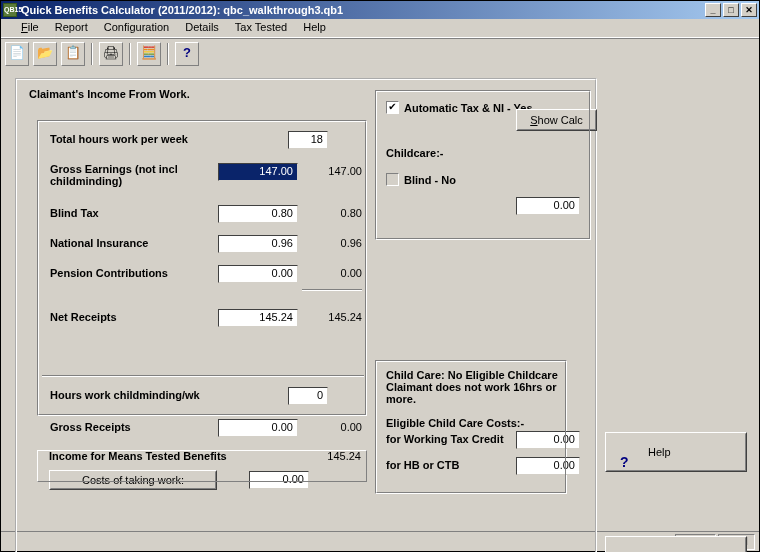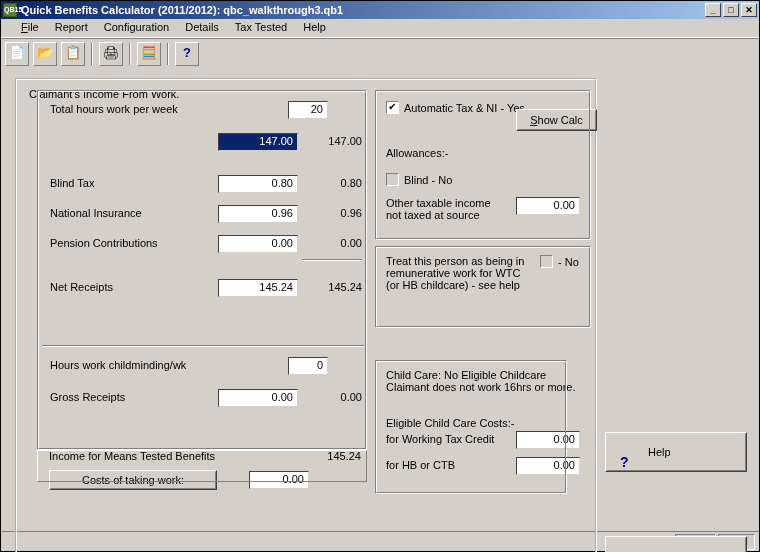--- a/index.html
+++ b/index.html
@@ -128,20 +128,21 @@
     inset: 0;
     border: 1px solid #fff;
     border-right-color: #808080;
     border-bottom-color: #808080;
     pointer-events: none;
   }
   .label {
     position: absolute;
     font-size: 11px;
     color: #000;
+    font-weight: bold;
   }
   .inputsunk {
     position: absolute;
     height: 18px;
     background: #fff;
     border: 1px solid;
     border-color: #808080 #fff #fff #808080;
     text-align: right;
     padding: 1px 4px;
     font-size: 11px;
@@ -265,25 +266,26 @@
     <div class="sep"></div>
     <div class="tbtn" style="color:#000080;font-weight:bold">?</div>
   </div>
 
   <div class="client">
 
     <div class="mainpanel">
 
       <div class="label" style="left:12px;top:8px">Claimant's Income From Work.</div>
 
-      <div class="groupbox" style="left:20px;top:10px;width:330px;height:360px">
+      <div class="groupbox" style="left:20px;top:40px;width:330px;height:296px">
 
         <div class="label" style="left:12px;top:12px">Total hours work per week</div>
-        <div class="inputsunk" style="left:250px;top:10px;width:40px">20</div>
-
+        <div class="inputsunk" style="left:250px;top:10px;width:40px">18</div>
+
+        <div class="label" style="left:12px;top:42px;width:160px">Gross Earnings    (not incl childminding)</div>
         <div class="inputsunk selected" style="left:180px;top:42px;width:80px">147.00</div>
         <div class="readout" style="left:290px;top:44px;width:34px">147.00</div>
 
         <div class="label" style="left:12px;top:86px">Blind Tax</div>
         <div class="inputsunk" style="left:180px;top:84px;width:80px">0.80</div>
         <div class="readout" style="left:290px;top:86px;width:34px">0.80</div>
 
         <div class="label" style="left:12px;top:116px">National Insurance</div>
         <div class="inputsunk" style="left:180px;top:114px;width:80px">0.96</div>
         <div class="readout" style="left:290px;top:116px;width:34px">0.96</div>
@@ -313,32 +315,26 @@
         <div class="label" style="left:12px;top:0px">Income for Means Tested Benefits</div>
         <div class="readout" style="left:290px;top:0px;width:34px">145.24</div>
         <div class="btn" style="left:12px;top:20px;width:168px;height:20px;line-height:14px">Costs of taking work:</div>
         <div class="inputsunk" style="left:212px;top:21px;width:60px">0.00</div>
       </div>
 
       <div class="groupbox" style="left:358px;top:10px;width:216px;height:150px">
         <div class="checkbox" style="left:10px;top:10px">✔</div>
         <div class="label" style="left:28px;top:11px">Automatic Tax &amp; NI  - Yes</div>
         <div class="btn" style="left:140px;top:18px;width:81px;height:22px;line-height:16px"><u>S</u>how Calc</div>
-        <div class="label" style="left:10px;top:56px">Allowances:-</div>
+        <div class="label" style="left:10px;top:56px">Childcare:-</div>
         <div class="checkbox disabled" style="left:10px;top:82px"></div>
         <div class="label" style="left:28px;top:83px">Blind - No</div>
-        <div class="label" style="left:10px;top:106px;width:120px">Other taxable income not taxed at source</div>
         <div class="inputsunk" style="left:140px;top:106px;width:64px">0.00</div>
       </div>
 
-      <div class="groupbox" style="left:358px;top:166px;width:216px;height:82px">
-        <div class="label" style="left:10px;top:8px;width:150px">Treat this person as being in remunerative work for WTC (or HB childcare) - see help</div>
-        <div class="checkbox disabled" style="left:164px;top:8px"></div>
-        <div class="label" style="left:182px;top:9px">- No</div>
-      </div>
 
       <div class="groupbox" style="left:358px;top:280px;width:192px;height:134px">
         <div class="label" style="left:10px;top:8px;width:196px">Child Care:     No Eligible Childcare Claimant does not work 16hrs or more.</div>
         <div class="label" style="left:10px;top:56px">Eligible Child Care Costs:-</div>
         <div class="label" style="left:10px;top:72px">for Working Tax Credit</div>
         <div class="inputsunk" style="left:140px;top:70px;width:64px">0.00</div>
         <div class="label" style="left:10px;top:98px">for HB or CTB</div>
         <div class="inputsunk" style="left:140px;top:96px;width:64px">0.00</div>
       </div>
 

